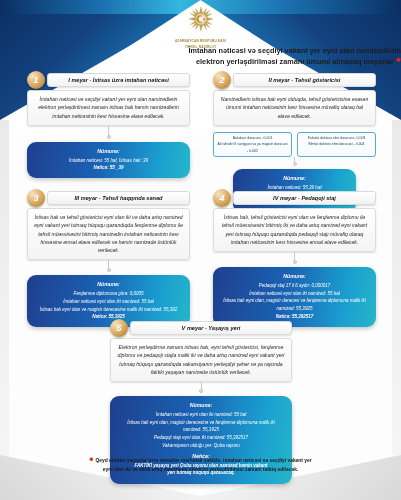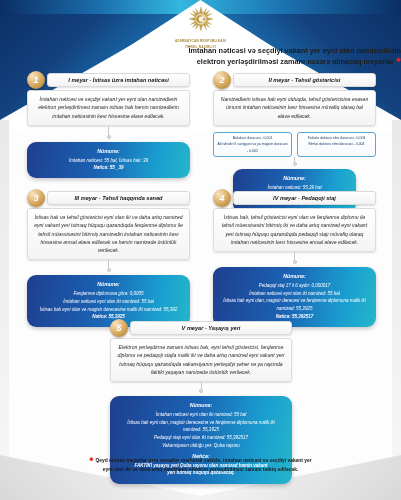--- a/index.html
+++ b/index.html
@@ -186,21 +186,21 @@
         </g>
       </svg>
     </div>
     <div class="emblem-cap">AZƏRBAYCAN RESPUBLİKASI</div>
     <div class="emblem-cap">TƏHSİL NAZİRLİYİ</div>
   </div>
 
   <div class="title">
     <div>İmtahan nəticəsi və seçdiyi vakant yer eyni olan namizədlərin</div>
     <div>
-      <span>elektron yerləşdirilməsi zamanı nəzərə alınacaq meyarlar</span>
+      <span>elektron yerləşdirilməsi zamanı ümumi alınacaq meyarlar</span>
       <span class="star">✹</span>
     </div>
   </div>
 
   <div class="col" style="left:27px; top:72px; width:163px;">
     <div class="crit-head">
       <div class="badge">1</div>
       <div class="head-pill">I meyar - İxtisas üzrə imtahan nəticəsi</div>
     </div>
     <div class="crit-body">İmtahan nəticəsi və seçdiyi vakant yer eyni olan namizədlərin elektron yerləşdirilməsi zamanı ixtisas balı həmin namizədlərin imtahan nəticəsinin kəsr hissəsinə əlavə ediləcək.</div>

